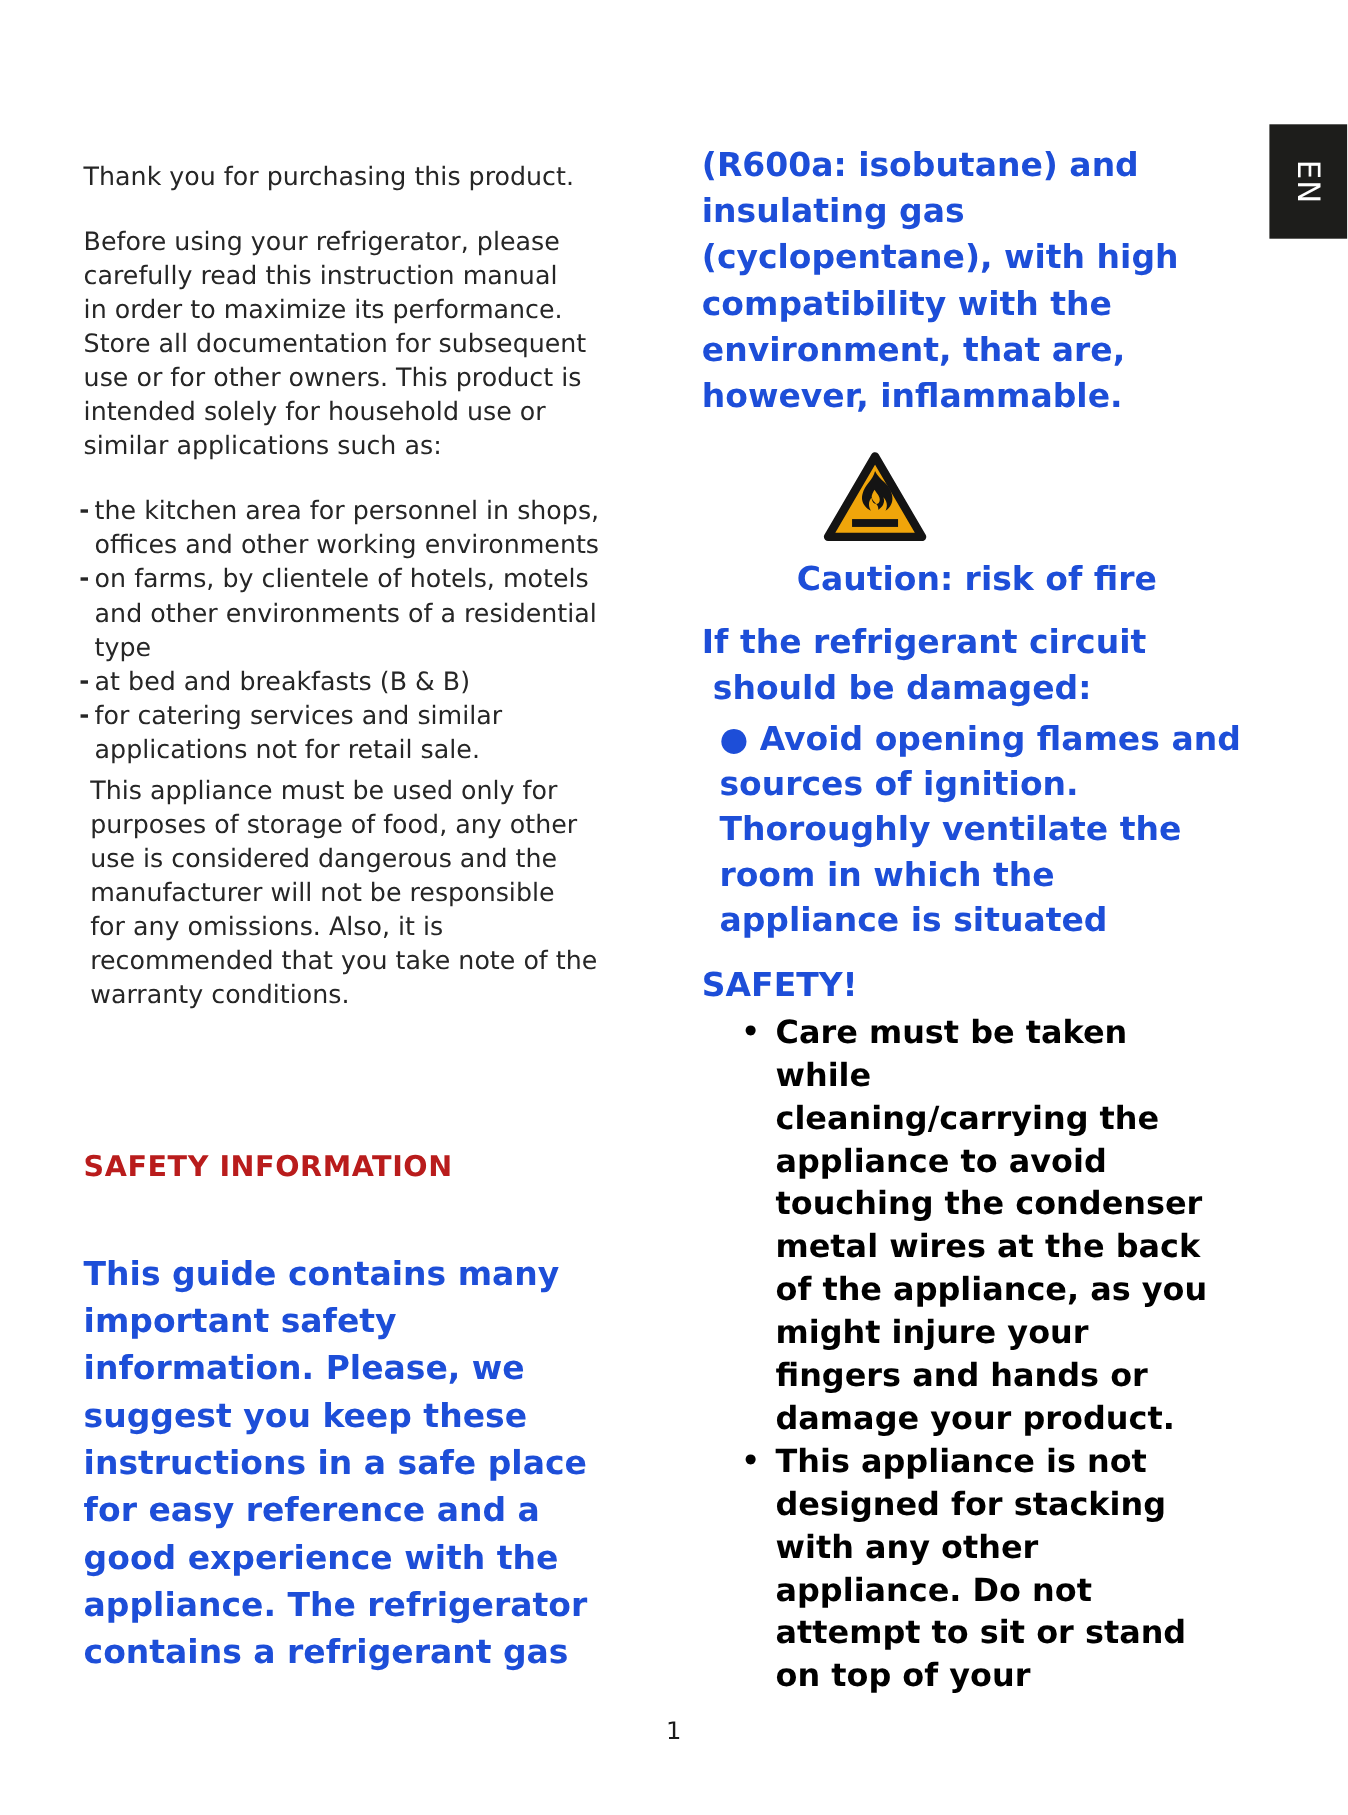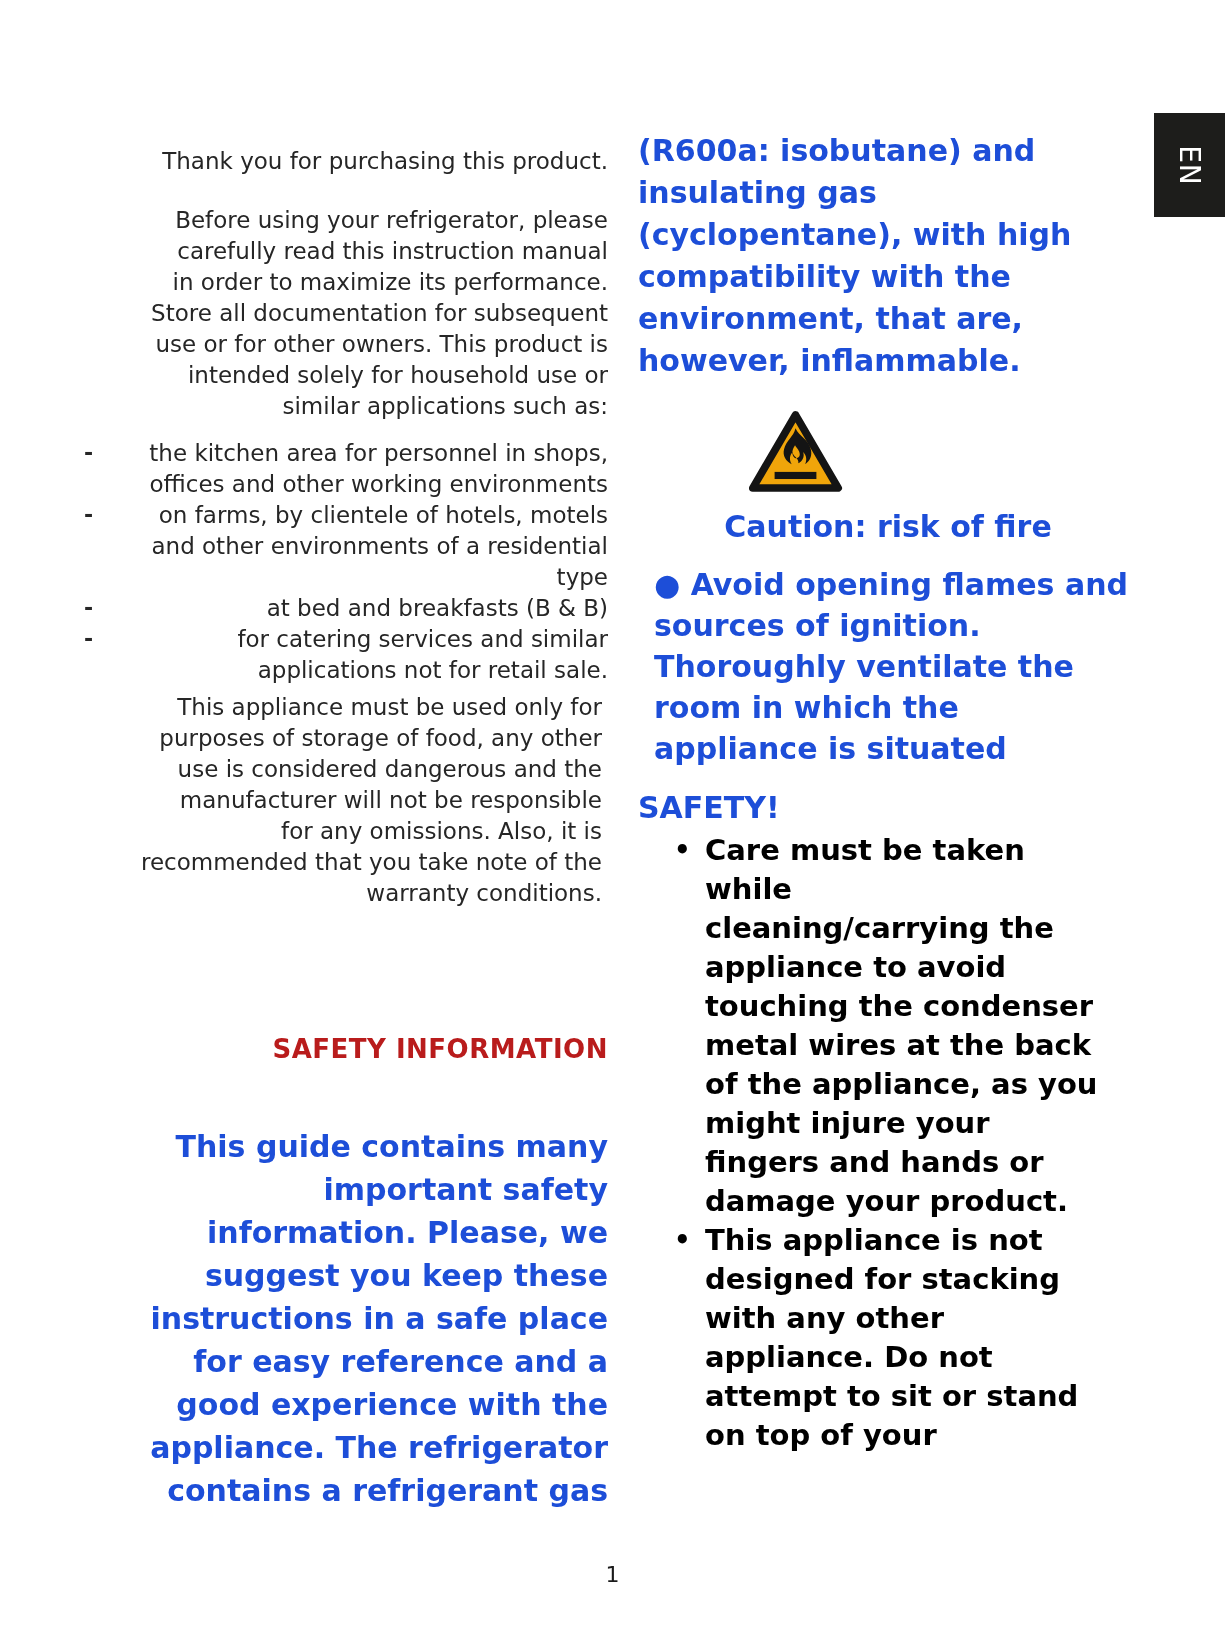--- a/index.html
+++ b/index.html
@@ -1,28 +1,28 @@
 <!DOCTYPE html>
 <html><head>
 <meta charset="utf-8">
 <style>
   html,body { margin:0; padding:0; background:#ffffff; }
   body { width:1225px; height:1650px; position:relative; font-family:"DejaVu Sans", sans-serif; color:#222; }
   .page { position:absolute; inset:0; background:#fff; overflow:hidden; }
 
   
-  .col-left  { position:absolute; left:88px;  top:146px; width:520px;text-align:right; }
+  .col-left  { position:absolute; left:76px;  top:146px; width:520px; }
   .col-right { position:absolute; left:638px; top:130px; width:500px; }
 
   .pre { white-space:pre-line; }
 
   
   .body-text { font-size:23px; line-height:31px; color:#262626; }
   .intro { margin:0 0 28px 0; }
-  .para1 { margin:0 0 16px 0; }
+  .para1 { margin:0 0 28px 0; }
   .hyphen-list { list-style:none; margin:0; padding:0; }
   .hyphen-list li { position:relative; padding-left:10px; margin:0; }
   .hyphen-list .dash { position:absolute; left:-4px; top:-1px; font-weight:bold; font-size:22px; color:#262626; }
   .para2 { margin:6px; }
   .safety-heading { margin:122px 0 0 0; font-size:26px; line-height:36px; font-weight:bold; color:#b91c1c; letter-spacing:0.5px; }
   .big-bold { font-size:30px; line-height:43px; font-weight:bold; color:#1d4ed8; }
   .left-bold { margin:58px 0 0 0; }
 
   
   .rc-bold1 { margin:0 0 26px 0; line-height:42px; }
@@ -118,20 +118,22 @@
     <div class="fire-icon-wrap">
       <svg width="95" height="86" viewBox="0 0 100 90">
         <polygon points="50,7 95,84 5,84" stroke="#141414" stroke-width="8" stroke-linejoin="round" fill="#F0A50A"></polygon>
         <path fill="#141414" fill-rule="evenodd" d="M50 21 C48 30 40 34 38 43 C36 50 40 56 46 59 C43 54 44 49 47 46 C47 51 54 52 53 58 C57 56 60 51 58 46 C62 50 62 55 60 59 C65 56 68 50 66 43 C64 33 54 30 50 21 Z M49.5 39 C47 43 45.5 47 48 51 C50.5 54 54.5 52.5 54.5 48.5 C54.5 44.5 51.5 42.5 49.5 39 Z"></path>
         <rect x="28" y="67" width="44" height="7.5" fill="#141414"></rect>
       </svg>
     </div>
 
     <p class="big-bold pre caution">Caution: risk of fire</p>
 
+    <p class="big-bold pre damage-heading">If the refrigerant circuit
+should be damaged:</p>
 
     <p class="big-bold pre damage-para"><span>●</span> <span class="pre">Avoid opening flames and
 sources of ignition.
 Thoroughly ventilate the
 room in which the
 appliance is situated</span></p>
 
     <p class="big-bold pre warning-heading">SAFETY!</p>
 
     <ul class="warning-list">

